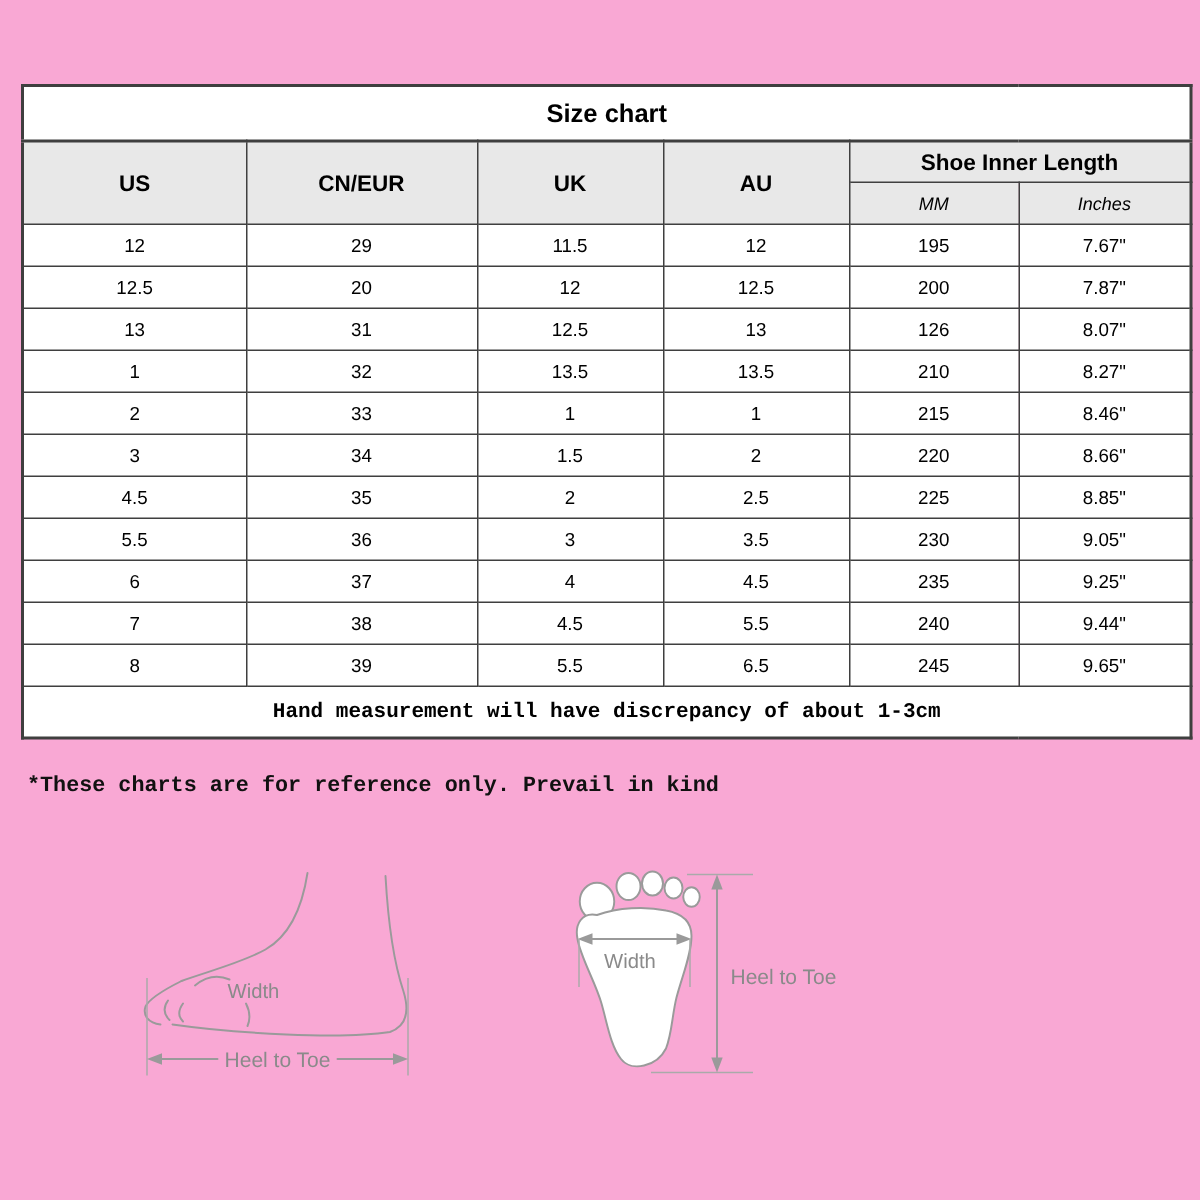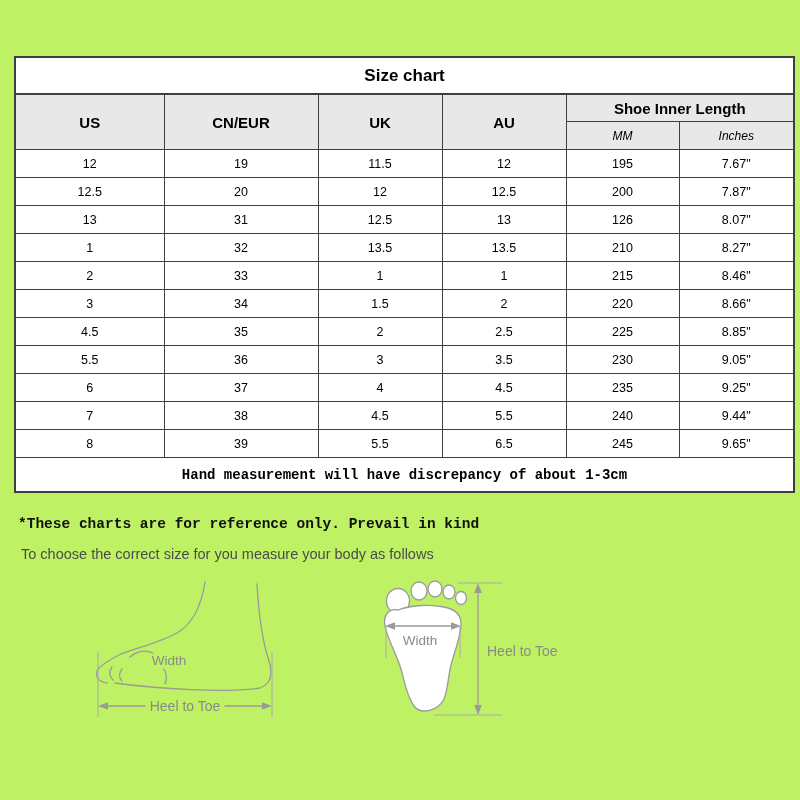--- a/index.html
+++ b/index.html
@@ -1,16 +1,16 @@
 <!DOCTYPE html>
 <html><head>
 <meta charset="utf-8">
 <style>
   html,body{margin:0;padding:0;background:#ffffff;}
-  .page{position:relative;width:800px;height:800px;background:#bef264;overflow:hidden;
+  .page{position:relative;width:800px;height:800px;background:#f9a8d4;overflow:hidden;
         font-family:"Liberation Sans",sans-serif;}
 
   
   table.size-table{position:absolute;left:14px;top:56px;width:779px;
         border-collapse:collapse;table-layout:fixed;
         border:2px solid #3f3f3f;}
   table.size-table th, table.size-table td{
         border:1px solid #3f3f3f;text-align:center;vertical-align:middle;
         color:#000;padding:0;}
   tr.title-row th{height:35px;font-size:17px;font-weight:bold;background:#ffffff;
@@ -68,21 +68,21 @@
         <th class="group-th" colspan="2">Shoe Inner Length</th>
       </tr>
       <tr class="sub-row">
         <th>MM</th>
         <th>Inches</th>
       </tr>
     </thead>
     <tbody class="size-body">
         <tr>
           <td>12</td>
-          <td>19</td>
+          <td>29</td>
           <td>11.5</td>
           <td>12</td>
           <td>195</td>
           <td>7.67"</td>
         </tr>
         <tr>
           <td>12.5</td>
           <td>20</td>
           <td>12</td>
           <td>12.5</td>
@@ -163,21 +163,20 @@
         </tr>
       </tbody>
     <tfoot>
       <tr>
         <td colspan="6" class="footnote">Hand measurement will have discrepancy of about 1-3cm</td>
       </tr>
     </tfoot>
   </table>
 
   <div class="ref-note">*These charts are for reference only. Prevail in kind</div>
-  <div class="how-sub">To choose the correct size for you measure your body as follows</div>
 
   <svg class="diagram side" width="205" height="148" viewBox="0 0 205 148">
 
     <path class="ln" d="M120,6 C116,32 106,49 92,57 C76,66 52,72 36,78"></path>
     <path class="ln" d="M172,8 C174,44 178,67 184,85 C188,98 186,108 175,112 C142,117 72,113 30,107"></path>
     <path class="ln" d="M36,78 C26,83 15,89 12,95 C10,101 14,106 22,107"></path>
     <path class="ln" d="M27,91 q-5,7 1,13"></path>
     <path class="ln" d="M37,93 q-5,7 0,12"></path>
     <path class="ln" d="M45,81 q11,-9 23,-4"></path>
     <path class="ln" d="M79,93 q4,8 1,15"></path>

